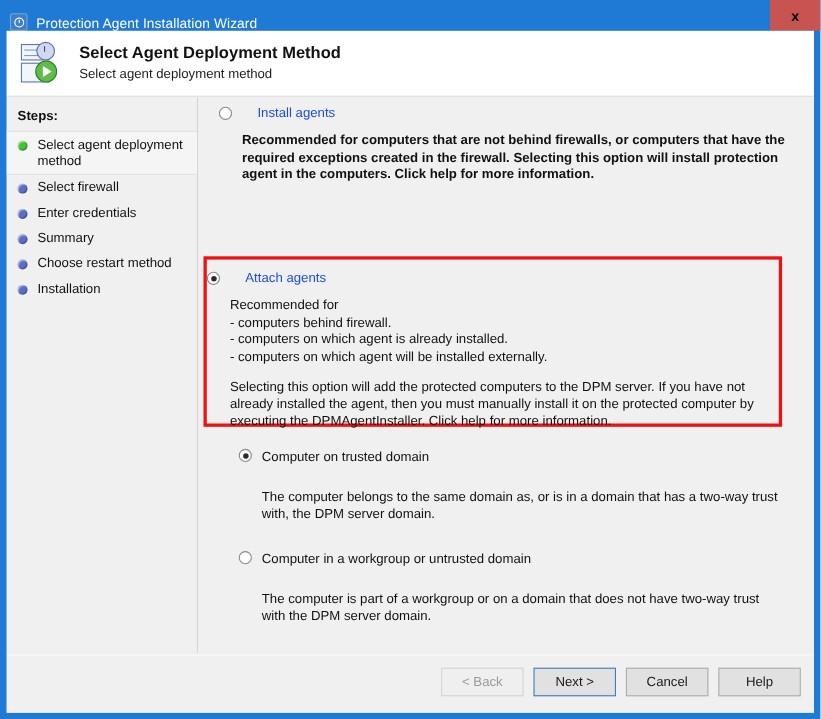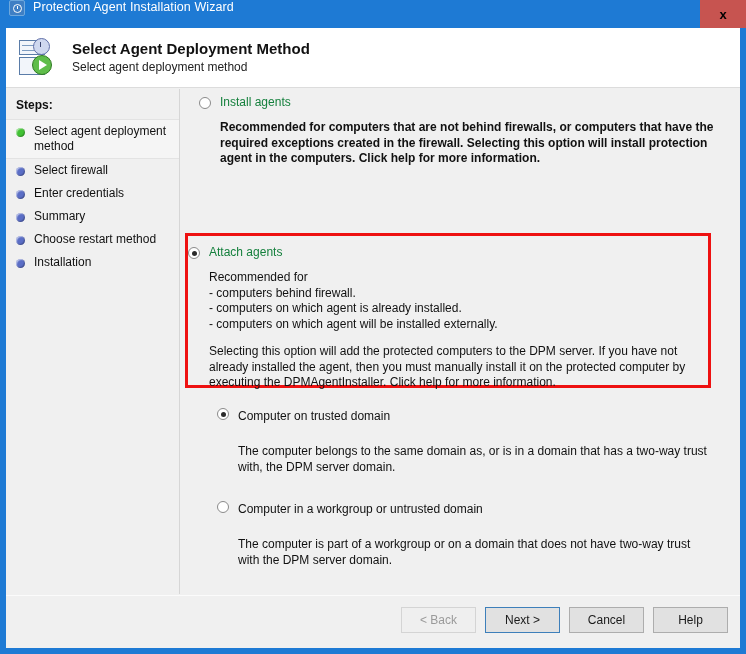--- a/index.html
+++ b/index.html
@@ -21,21 +21,21 @@
     overflow: hidden;
   }
 
   
   .titlebar {
     position: absolute;
     left: 0; top: 0;
     width: 746px; height: 28px;
     background: #1e7ad4;
     display: flex;
-    align-items: flex-start;
+    align-items: flex-end;
   }
   .titlebar-icon {
     width: 16px; height: 16px;
     margin-left: 9px;
     border: 1px solid #6ea8dd;
     background: #3f7fc4;
     border-radius: 2px;
     position: relative;
     box-sizing: border-box;
     flex: 0 0 auto;
@@ -261,22 +261,22 @@
     border-radius: 50%;
     background: #2b2b2b;
   }
 
   .opt-row {
     display: flex;
     align-items: flex-start;
   }
   .opt-label {
     font-size: 12px;
-    color: #15803d;
-    margin-left: 9px;
+    color: #1d4ed8;
+    margin-left: 23px;
     line-height: 14px;
   }
   .opt-desc {
     font-size: 12px;
     color: #111111;
     line-height: 15.5px;
     white-space: pre-line;
   }
 
   

